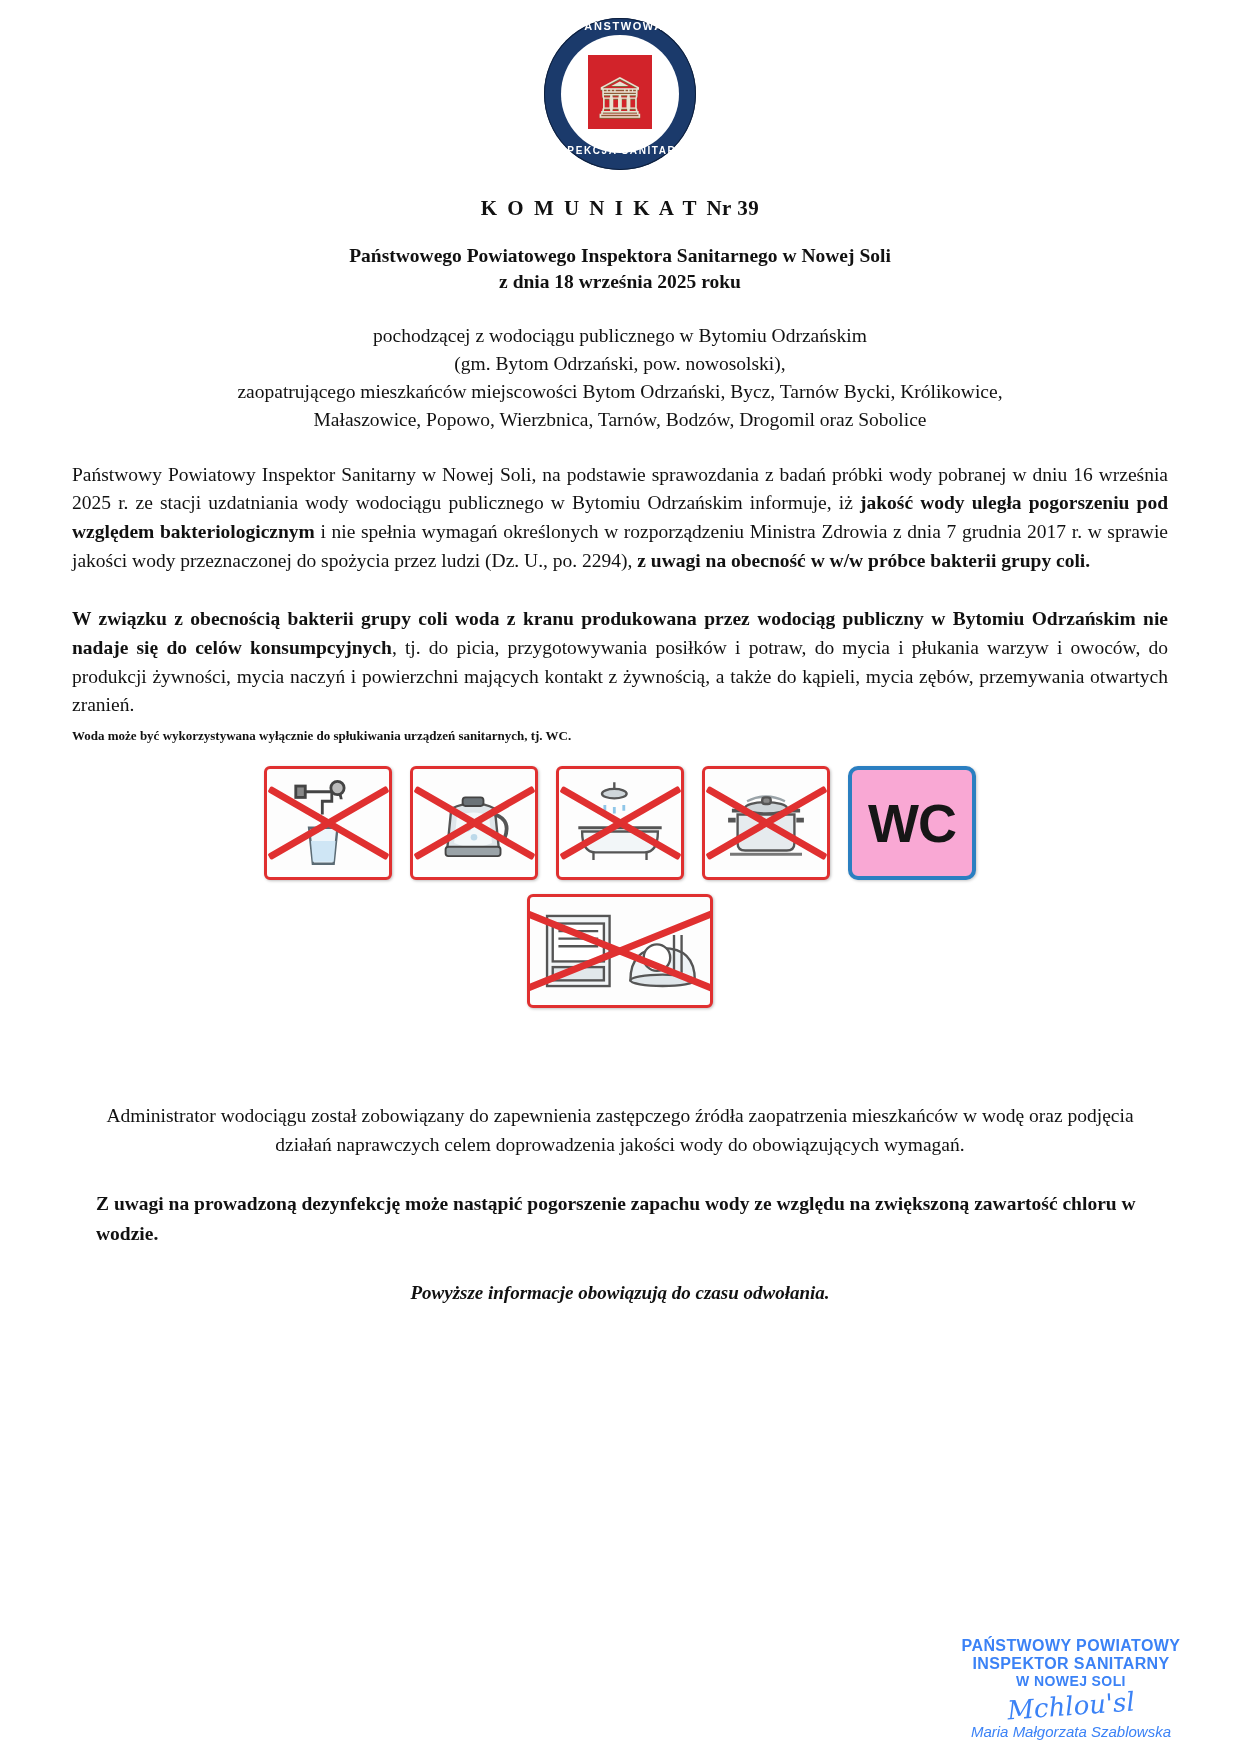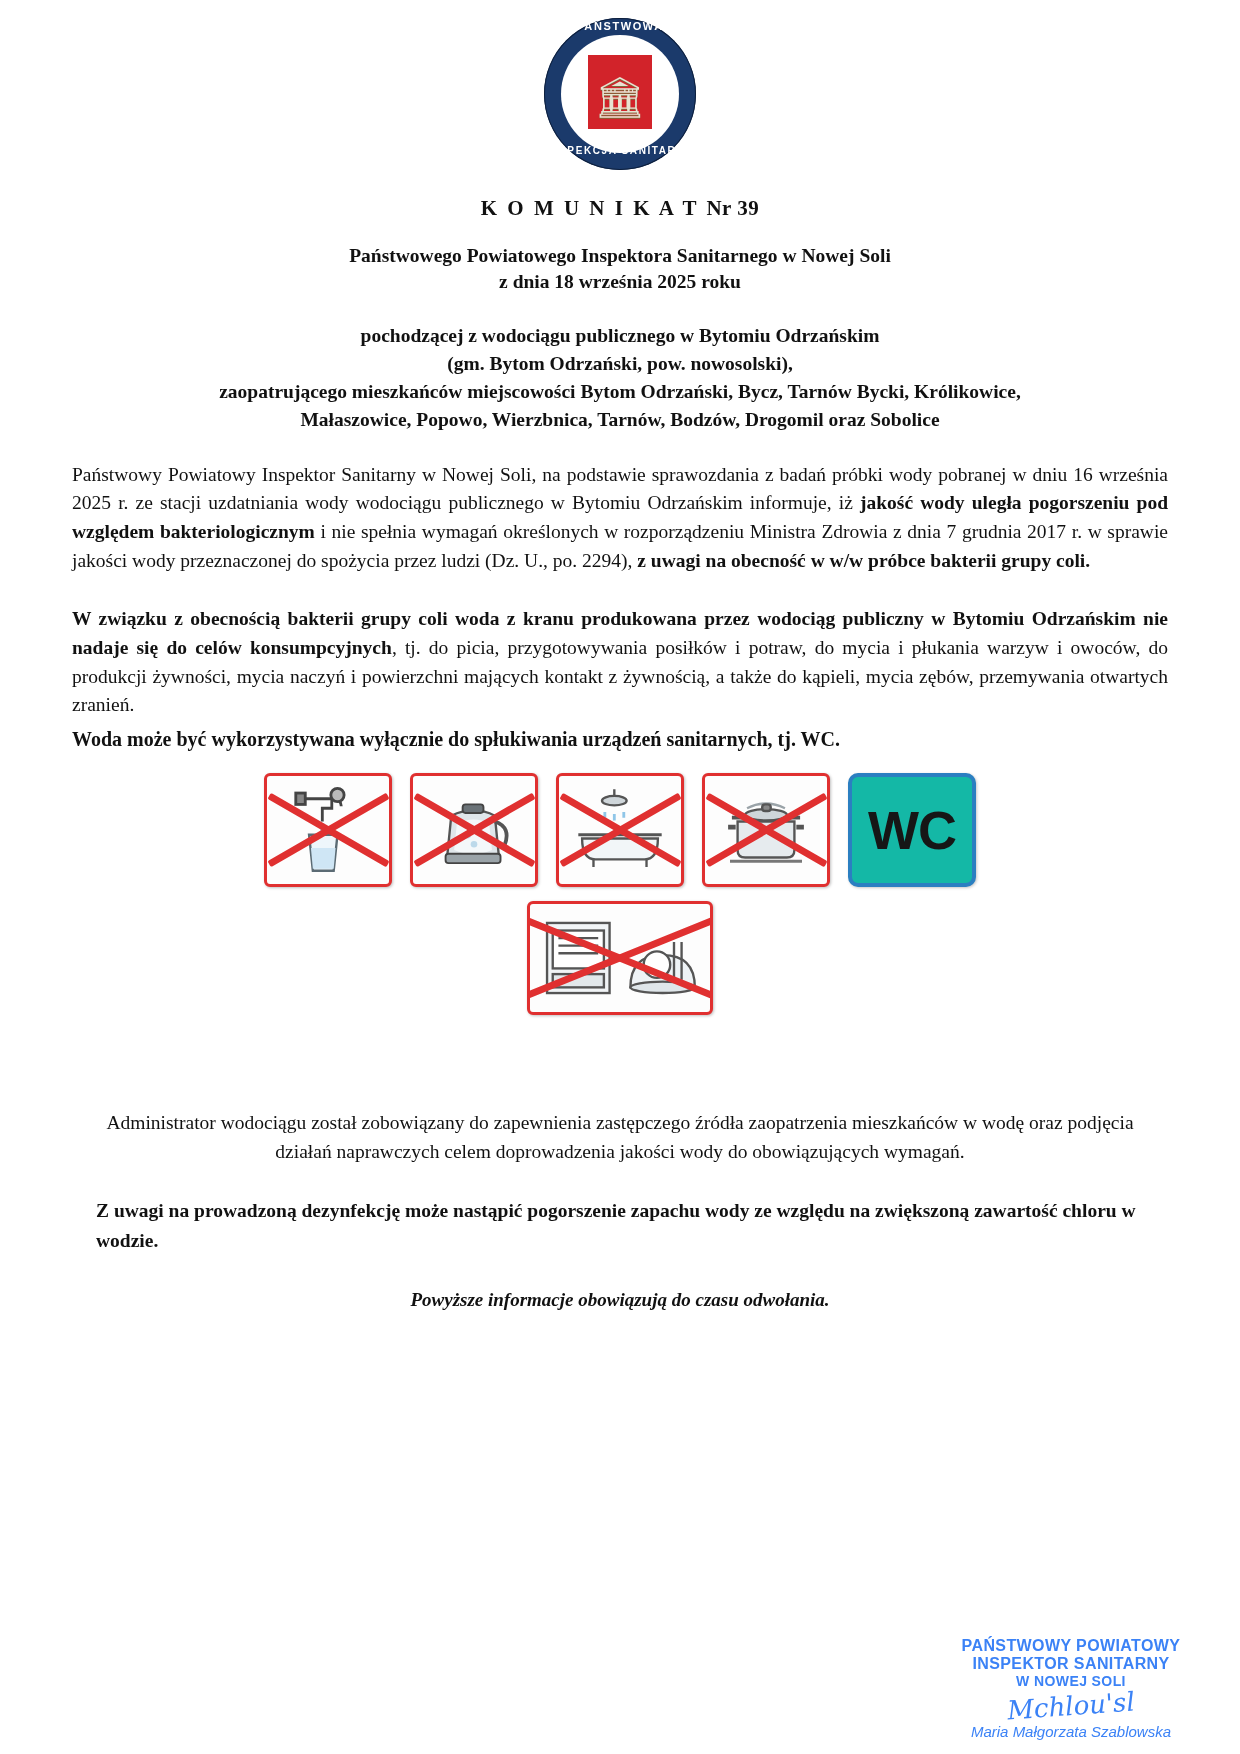--- a/index.html
+++ b/index.html
@@ -104,39 +104,39 @@
     font-size: 19.5px;
     line-height: 1.35;
     margin-top: 22px;
   }
   .subhead .uline {
     text-decoration: underline;
     font-size: 21px;
   }
   .block2 {
     text-align: center;
-    font-weight: bold;
+    font-weight: normal;
     font-size: 19.5px;
     line-height: 1.45;
     margin-top: 26px;
   }
 
   
   .para {
     font-size: 19.5px;
     line-height: 1.47;
     text-align: justify;
     margin-top: 26px;
   }
   .para.p2 {
     margin-top: 30px;
   }
   .b { font-weight: bold; }
   .strongline {
-    font-size: 20px;
+    font-size: 13px;
     font-weight: bold;
     margin-top: 8px;
   }
 
   
   .picto-row {
     display: flex;
     justify-content: center;
     gap: 18px;
     margin-top: 22px;
@@ -181,21 +181,21 @@
   .picto .art {
     position: absolute;
     inset: 0;
     z-index: 1;
   }
   .picto-wc {
     width: 128px;
     height: 114px;
     border: 4px solid #2b7fc1;
     border-radius: 10px;
-    background: #14b8a6;
+    background: #f9a8d4;
     box-sizing: border-box;
     display: flex;
     align-items: center;
     justify-content: center;
     box-shadow: 1px 1px 3px rgba(0,0,0,0.22);
   }
   .picto-wc span {
     font-family: "Liberation Sans", sans-serif;
     font-weight: bold;
     font-size: 54px;

